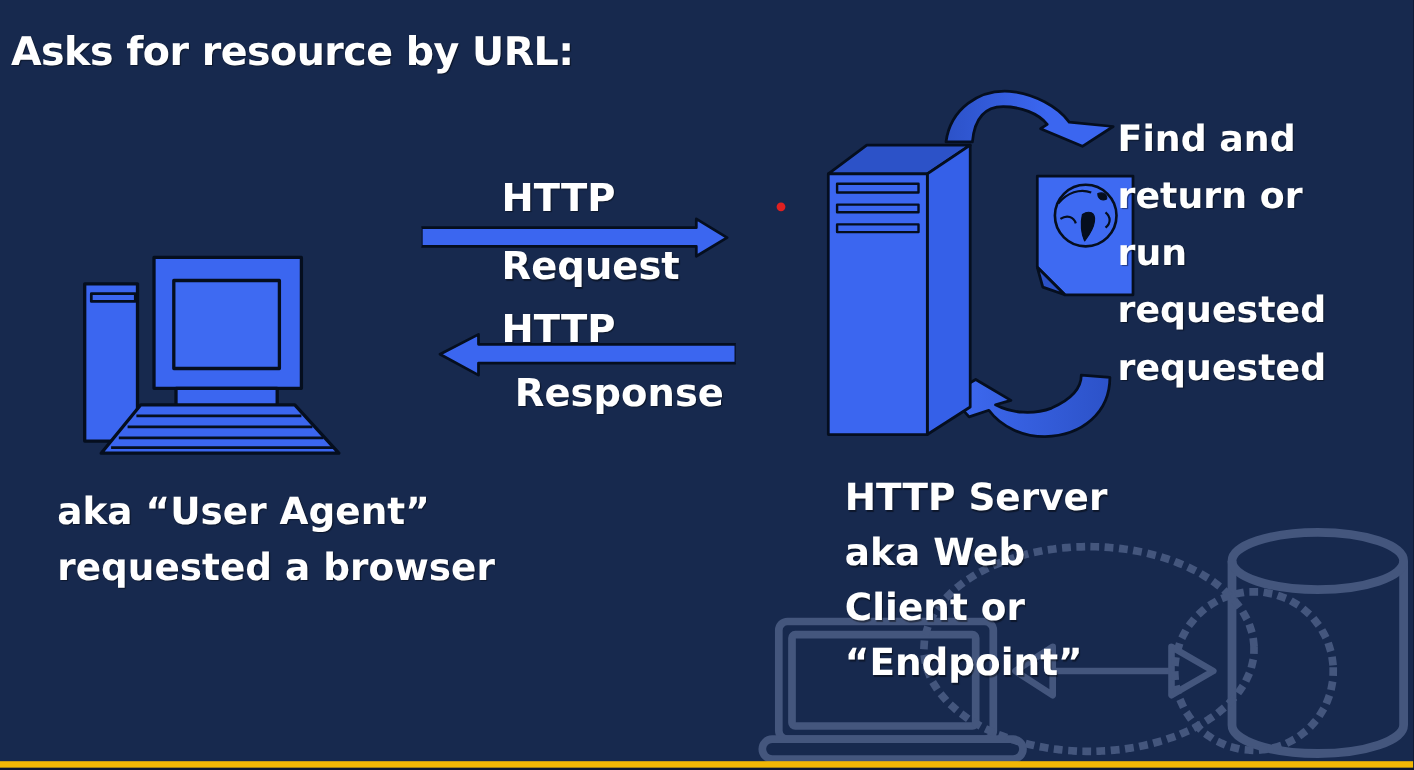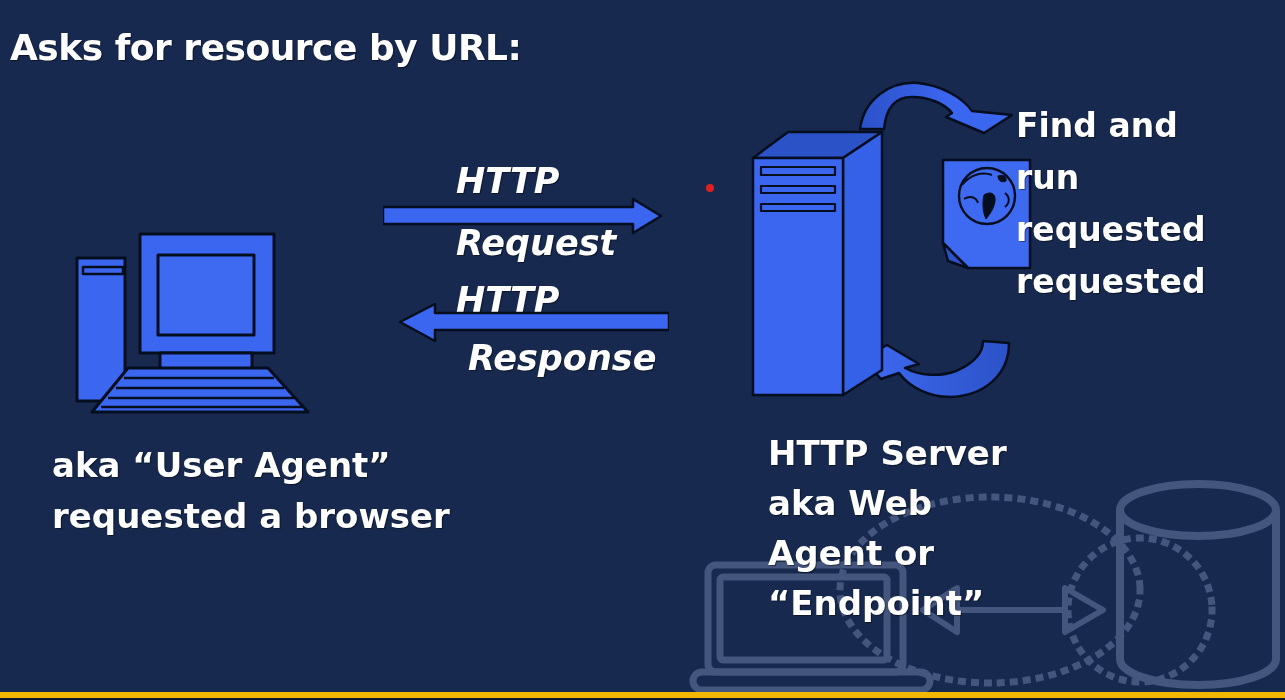--- a/index.html
+++ b/index.html
@@ -5,21 +5,21 @@
   html,body{margin:0;padding:0;background:#0a1326;}
   .slide{
     position:relative;width:1285px;height:700px;overflow:hidden;
     background:var(--background,#17294e);
     font-family:"DejaVu Sans","Liberation Sans",sans-serif;
     font-weight:bold;color:var(--text,#ffffff);
   }
   .t{position:absolute;white-space:nowrap;text-shadow:1px 1px 1px rgba(0,0,0,0.45);}
   .title{left:10px;top:27px;font-size:36px;letter-spacing:-0.5px;}
   .url{left:9px;top:96px;font-size:30px;}
-  .lbl{font-size:35px;font-style:italic;}
+  .lbl{font-size:35px;}
   .req1{left:456px;top:161px;}
   .req2{left:456px;top:223px;}
   .resp1{left:456px;top:280px;}
   .resp2{left:468px;top:338px;}
   .art{position:absolute;}
   .client-art{left:60px;top:228px;width:260px;height:192px;}
   .server-art{left:700px;top:75px;width:345px;height:330px;}
   .req-arrow{left:383px;top:197px;width:280px;height:42px;}
   .resp-arrow{left:397px;top:301px;width:272px;height:44px;}
   .faint-art{left:680px;top:460px;width:605px;height:240px;z-index:1;}
@@ -111,34 +111,35 @@
         <path d="M 298 101 C 303 99 307 102 306 106 C 302 108 298 106 298 101 Z" style="fill:var(--outline,#050e1e)" stroke-width="1"></path>
         <path d="M 284 120 C 290 116 296 118 295 126 C 294 134 289 140 286 144 C 283 138 282 128 284 120 Z" style="fill:var(--outline,#050e1e)" stroke-width="1"></path>
       </g>
     </g>
   </svg>
 
   <div class="red-dot"></div>
 
   <div class="cap resource-cap">
     <div>Find and</div>
+    <div>return or</div>
     <div>run</div>
     <div>requested</div>
     <div>requested</div>
   </div>
 
   <div class="cap client-cap">
     <div>aka “User Agent”</div>
     <div>requested a browser</div>
   </div>
 
   <div class="cap server-cap">
     <div>HTTP Server</div>
     <div>aka Web</div>
-    <div>Agent or</div>
+    <div>Client or</div>
     <div>“Endpoint”</div>
   </div>
 
   <svg class="art faint-art" viewBox="0 0 605 240" xmlns="http://www.w3.org/2000/svg">
     <g fill="none" style="stroke:var(--faint,#44567d)">
       <g stroke-width="7">
         <rect x="28" y="105" width="195" height="107" rx="8"></rect>
         <rect x="40" y="117" width="167" height="83" rx="3"></rect>
         <rect x="13" y="212" width="237" height="18" rx="9"></rect>
       </g>

